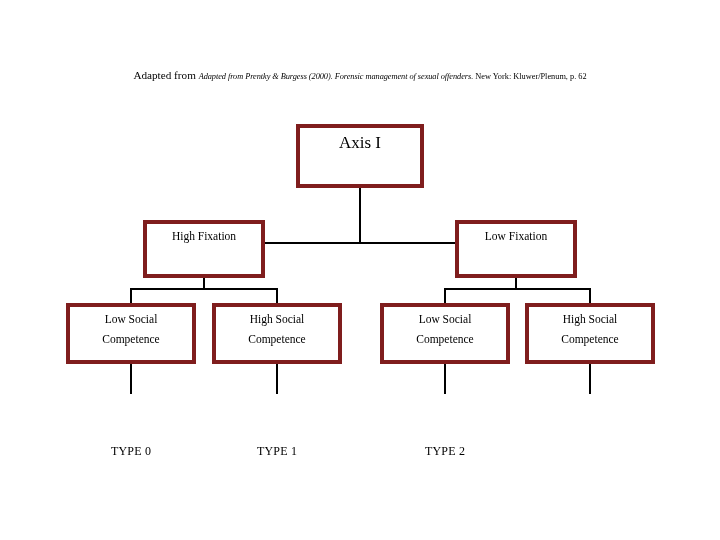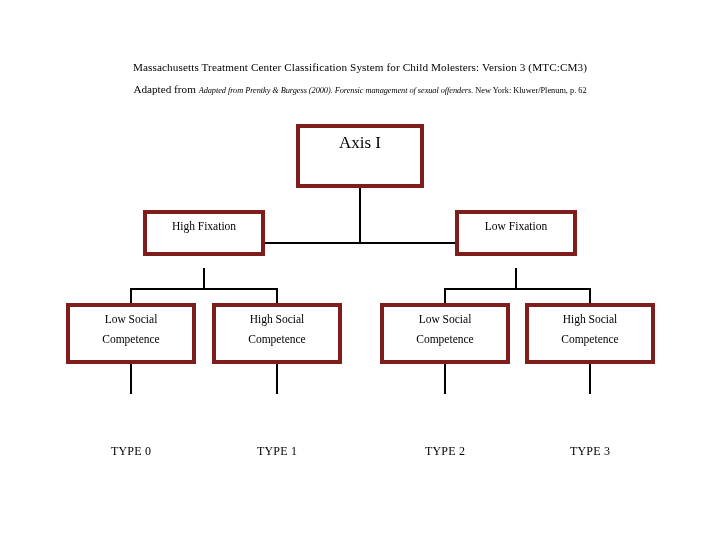--- a/index.html
+++ b/index.html
@@ -66,23 +66,23 @@
     top: 124px;
     width: 128px;
     height: 64px;
   }
   .node-axis .node-label {
     font-size: 17px;
     padding-top: 5px;
   }
 
   .node-fix {
-    top: 210px;
+    top: 220px;
     width: 122px;
-    height: 46px;
+    height: 58px;
   }
   .node-fix .node-label {
     font-size: 11.5px;
     padding-top: 6px;
   }
   .node-fix-left  { left: 143px; }
   .node-fix-right { left: 455px; }
 
   .node-comp {
     top: 303px;
@@ -120,21 +120,20 @@
   .type-1 { left: 212px; }
   .type-2 { left: 380px; }
   .type-3 { left: 525px; }
 </style>
 </head>
 <body>
 
 <div id="page">
 
   <div class="title-block">
-    <div class="title-line1">Massachusetts Treatment Center Classification System for Child Molesters: Version 3 (MTC:CM3)</div>
     <div class="title-line2"><span>Adapted from </span><span class="cite">Adapted from Prentky &amp; Burgess (2000). Forensic management of sexual offenders.</span><span class="cite-tail"> New York: Kluwer/Plenum, p. 62</span></div>
   </div>
 
   <div class="ln ln-v" style="left:359px; top:188px; height:56px;"></div>
 
   <div class="ln ln-h" style="left:265px; top:242px; width:190px;"></div>
 
   <div class="ln ln-v" style="left:203px; top:268px; height:22px;"></div>
   <div class="ln ln-h" style="left:130px; top:288px; width:148px;"></div>
   <div class="ln ln-v" style="left:130px; top:288px; height:15px;"></div>
@@ -174,15 +173,14 @@
     <span class="node-label">Competence</span>
   </div>
   <div class="node node-comp node-comp-3">
     <span class="node-label">High Social</span>
     <span class="node-label">Competence</span>
   </div>
 
   <div class="type-label type-0">TYPE 0</div>
   <div class="type-label type-1">TYPE 1</div>
   <div class="type-label type-2">TYPE 2</div>
-  <div class="type-label type-3">TYPE 3</div>
 
 </div>
 
 </body></html>

